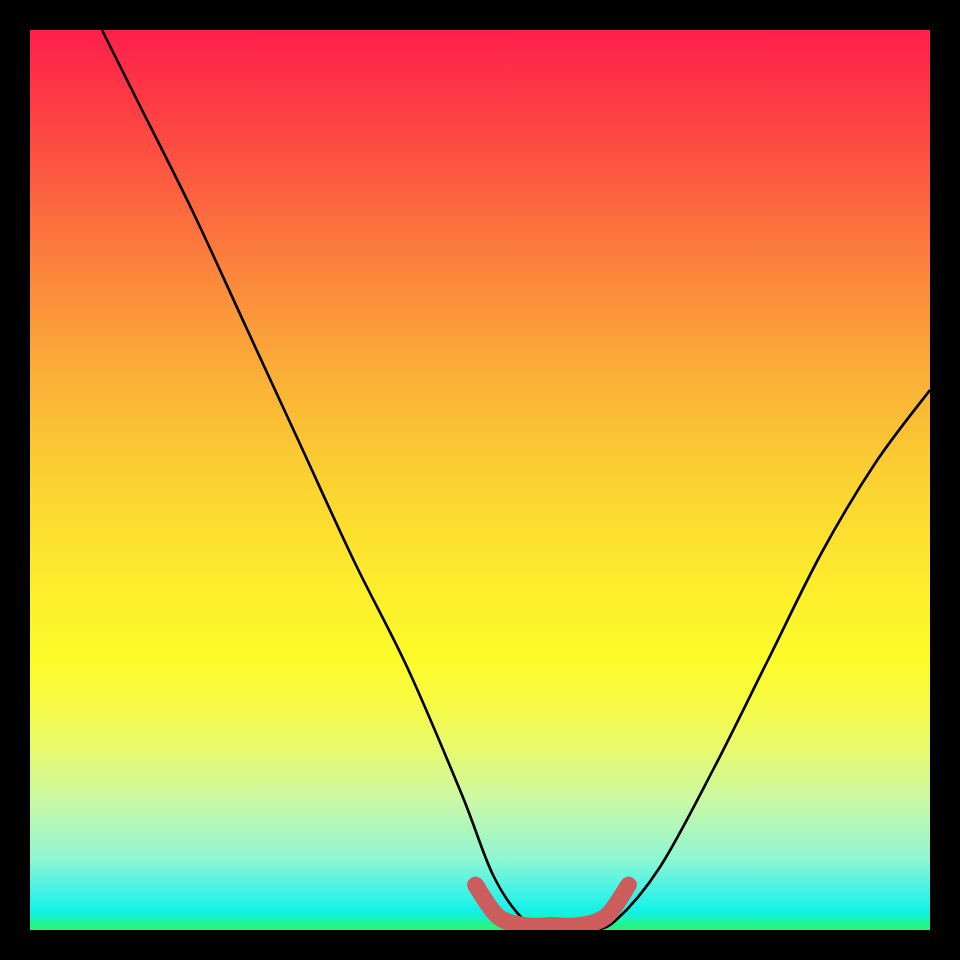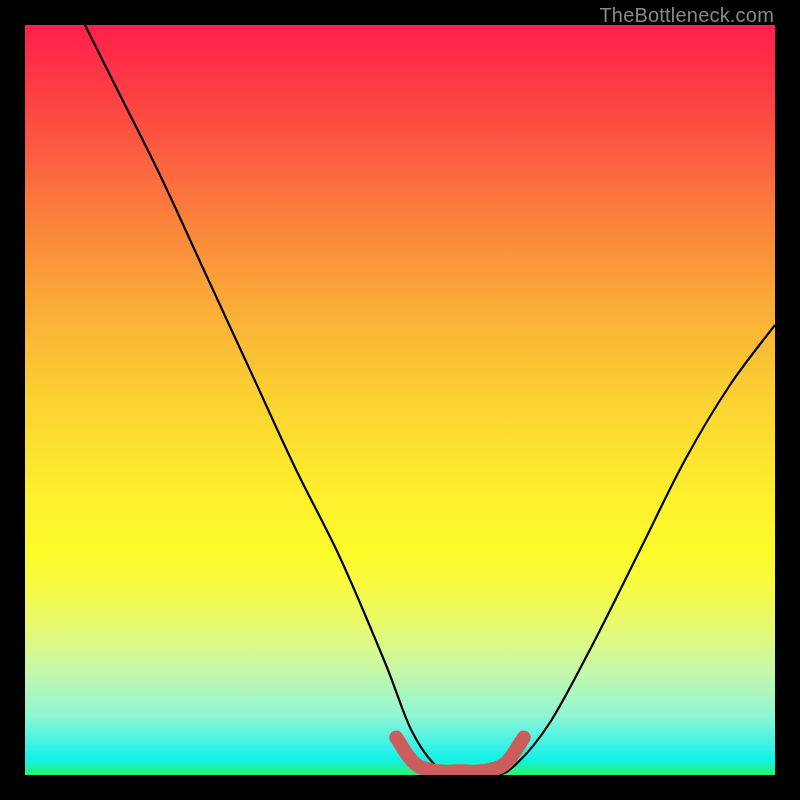--- a/index.html
+++ b/index.html
@@ -73,21 +73,20 @@
     font-size: 20px;
     font-weight: 500;
     letter-spacing: 0.2px;
     user-select: none;
   }
 </style>
 </head>
 <body>
 
 <div class="stage">
-  <div class="watermark">TheBottleneck.com</div>
 
   <div class="plot-area">
     <svg class="lines" viewBox="0 0 750 750" preserveAspectRatio="none">
       <path class="curve" d="M 60.00 0.00 C 65.00 10.00, 77.50 35.00, 90.00 60.00 C 102.50 85.00, 120.00 118.75, 135.00 150.00 C 150.00 181.25, 165.00 215.00, 180.00 247.50 C 195.00 280.00, 210.00 312.50, 225.00 345.00 C 240.00 377.50, 255.00 411.25, 270.00 442.50 C 285.00 473.75, 300.00 500.00, 315.00 532.50 C 330.00 565.00, 348.13 608.75, 360.00 637.50 C 371.88 666.25, 377.50 687.50, 386.25 705.00 C 395.00 722.50, 404.38 735.00, 412.50 742.50 C 420.63 750.00, 426.25 748.75, 435.00 750.00 C 443.75 751.25, 456.25 751.25, 465.00 750.00 C 473.75 748.75, 477.50 751.25, 487.50 742.50 C 497.50 733.75, 511.25 718.75, 525.00 697.50 C 538.75 676.25, 555.00 643.75, 570.00 615.00 C 585.00 586.25, 600.00 555.00, 615.00 525.00 C 630.00 495.00, 645.00 462.50, 660.00 435.00 C 675.00 407.50, 690.00 382.50, 705.00 360.00 C 720.00 337.50, 742.50 310.00, 750.00 300.00"></path>
       <path class="accent" d="M 371.25 712.50 C 374.38 716.88, 383.13 733.13, 390.00 738.75 C 396.88 744.38, 405.00 745.00, 412.50 746.25 C 420.00 747.50, 427.50 746.25, 435.00 746.25 C 442.50 746.25, 450.00 747.50, 457.50 746.25 C 465.00 745.00, 473.13 744.38, 480.00 738.75 C 486.88 733.13, 495.63 716.88, 498.75 712.50"></path>
     </svg>
   </div>
 </div>
 
 </body></html>

